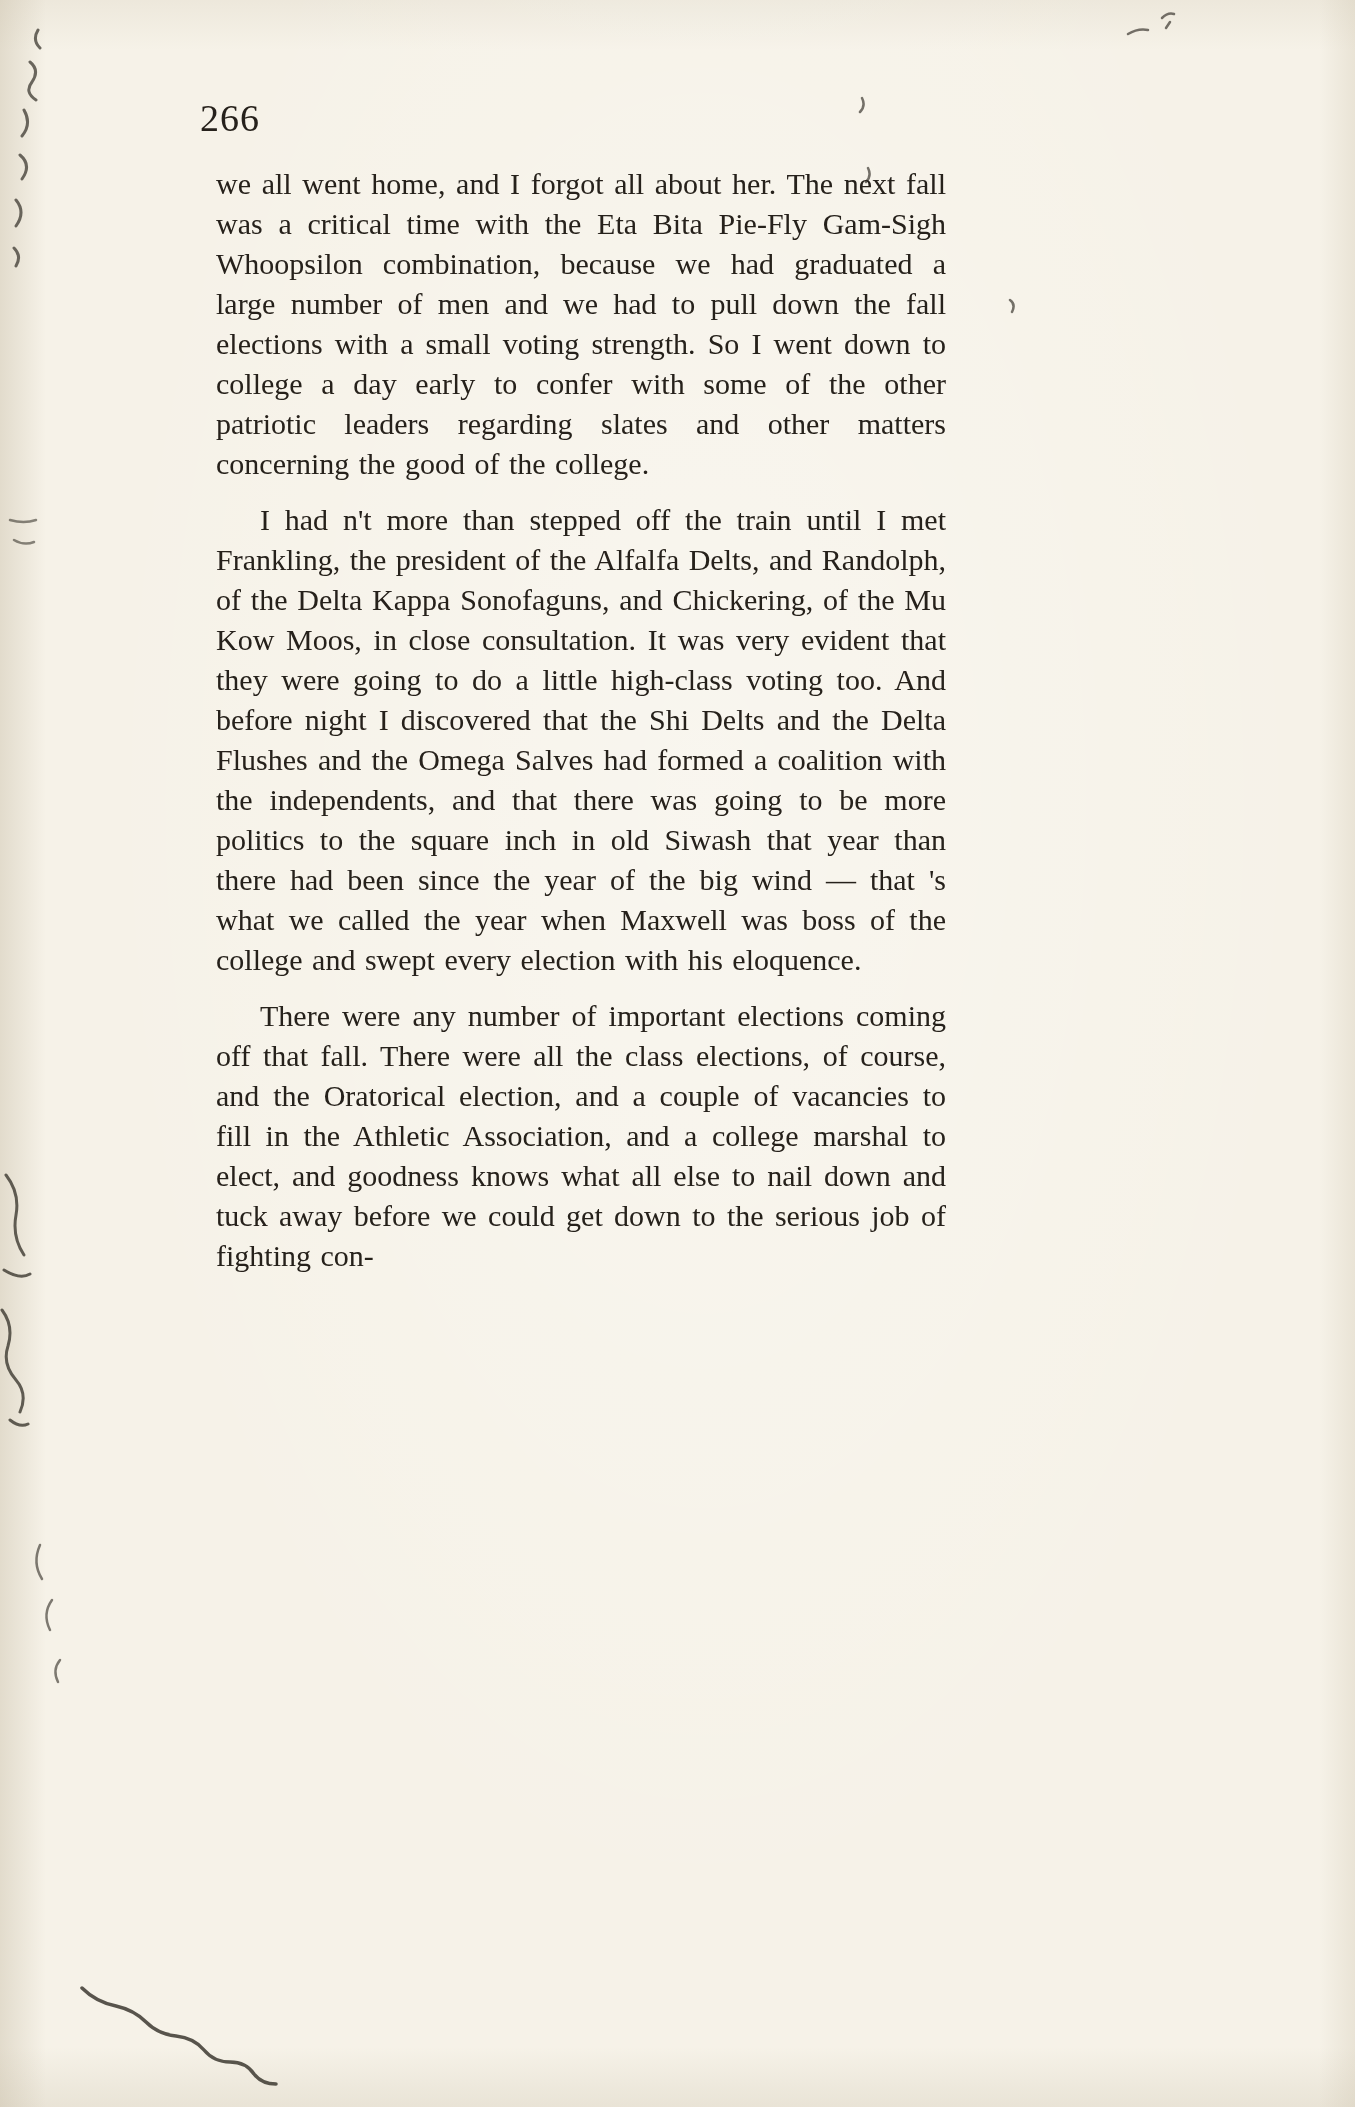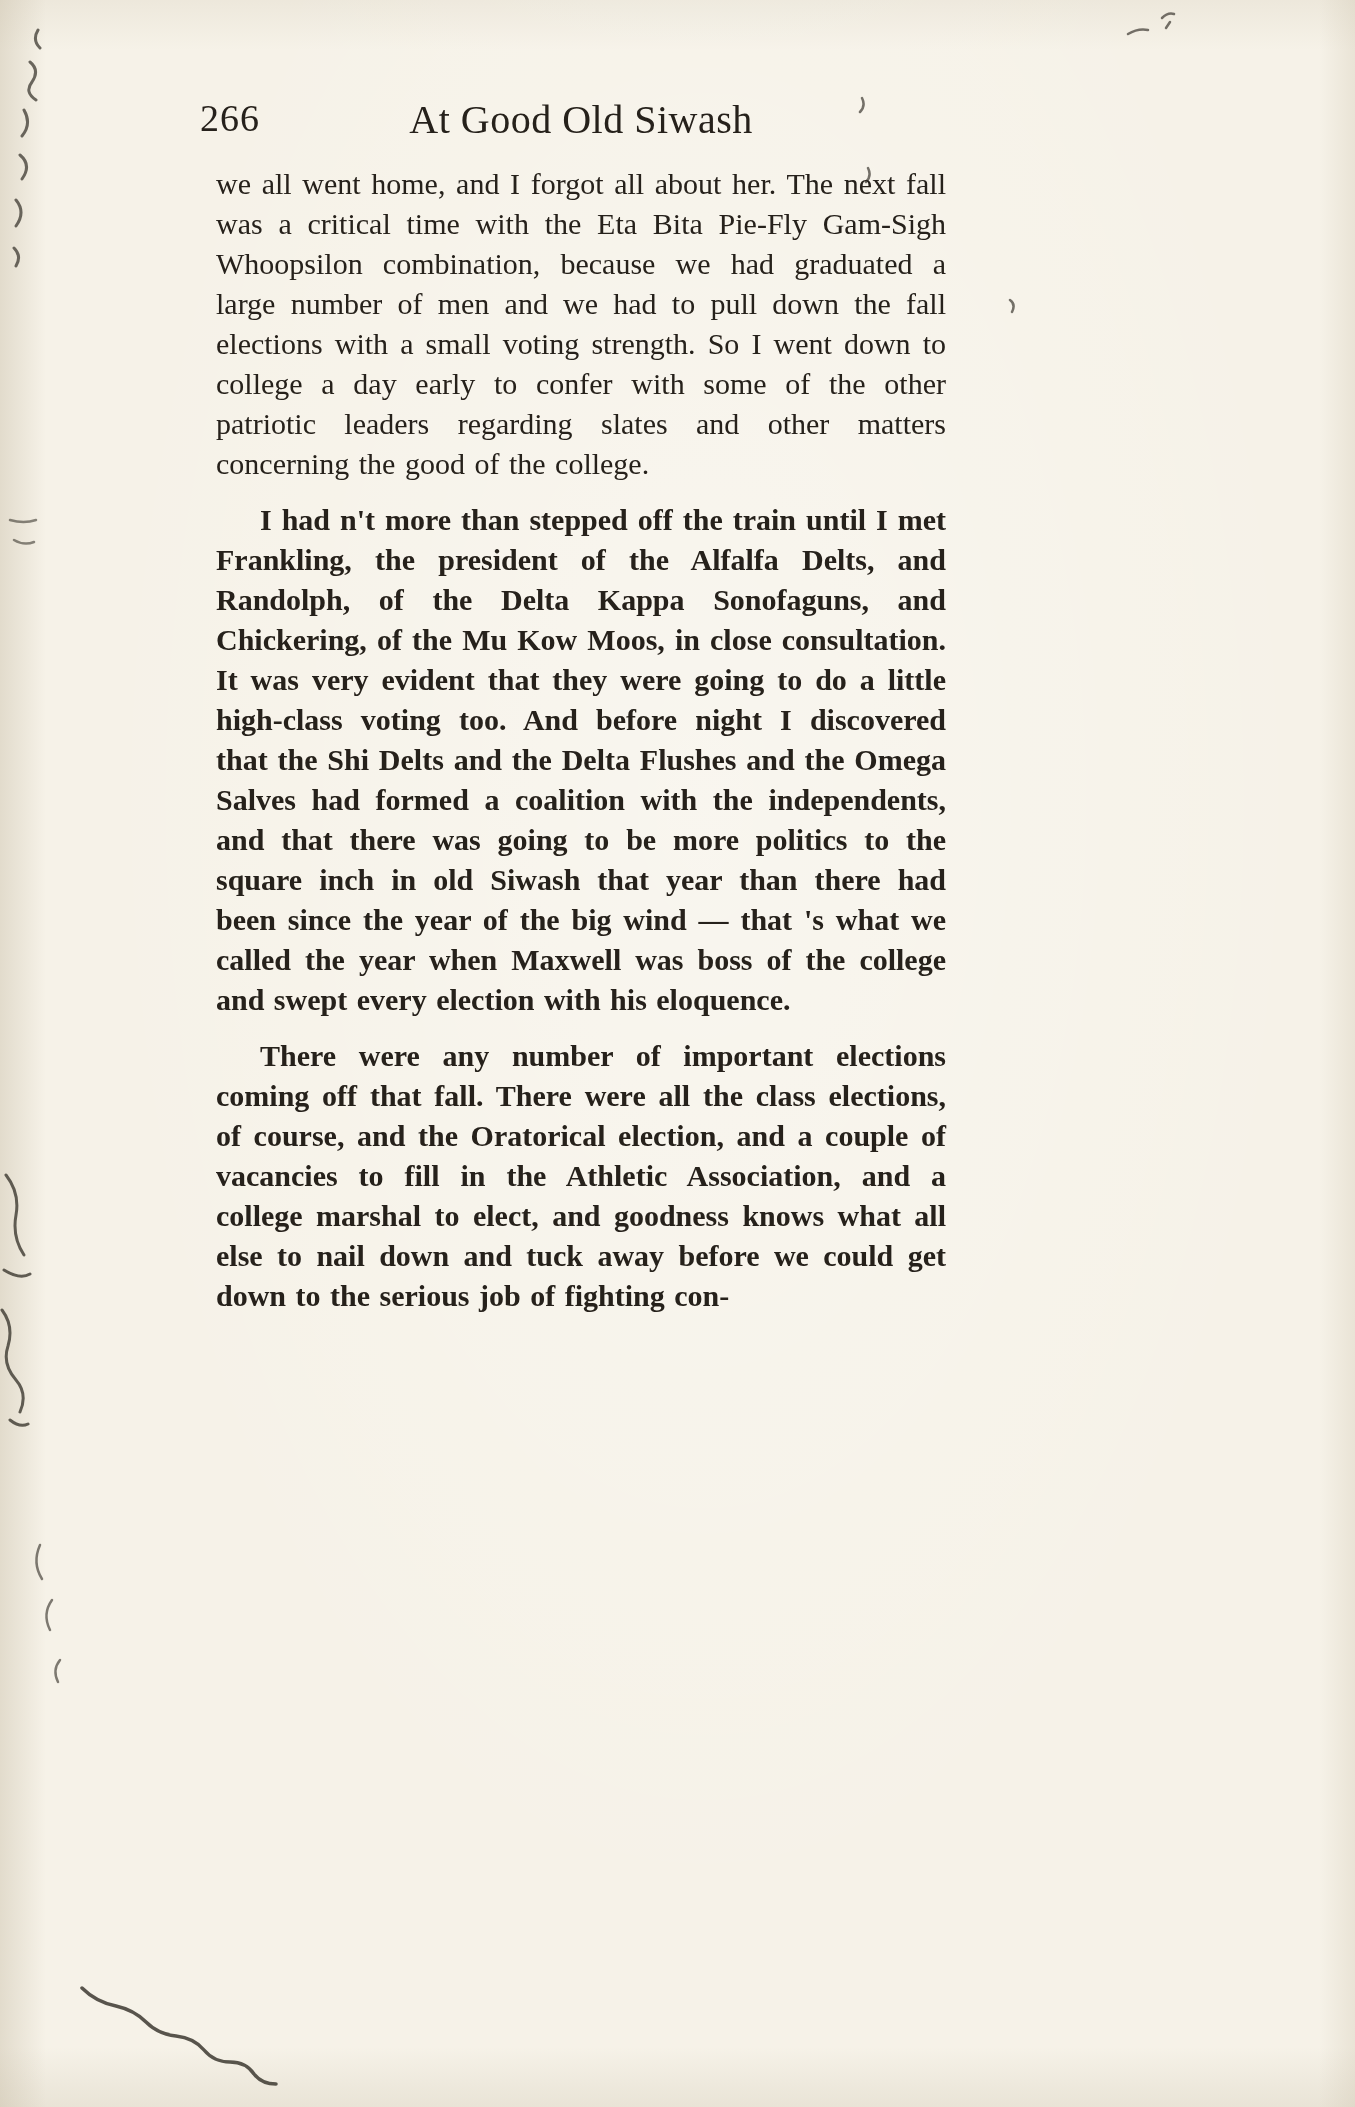--- a/index.html
+++ b/index.html
@@ -66,21 +66,20 @@
     font-size: 30px;
     line-height: 40px;
     text-align: justify;
     word-spacing: 2px;
   }
   .body-text p {
     margin: 16px;
   }
   .body-text p.indent {
     text-indent: 44px;
-    font-weight: bold;
   }
 </style>
 </head>
 <body>
 
 <div class="scan-bg"></div>
 
 <svg class="artifacts" viewBox="0 0 1355 2107" xmlns="http://www.w3.org/2000/svg">
 
   <path stroke-width="3" opacity="0.75" d="M38 30 q-6 10 2 18 M30 62 q10 8 2 20 q-8 10 4 18 M24 110 q8 14 -2 26 M20 155 q12 10 2 24 M16 200 q10 12 0 26 M14 248 q8 8 2 18"></path>
@@ -92,21 +91,20 @@
   <path stroke-width="3.5" opacity="0.85" d="M82 1988 q14 14 34 18 q18 4 30 16 q12 12 30 14 q18 2 28 14 q10 12 26 12 q16 0 24 12 q8 10 22 10"></path>
 
   <path stroke-width="2.5" opacity="0.7" d="M1128 34 q10 -6 20 -4 M1162 18 q6 -6 12 -4 M1166 28 l4 -6"></path>
 
   <path stroke-width="2.5" opacity="0.7" d="M862 98 q4 8 -2 14 M868 168 q4 8 -2 14 M1010 300 q6 4 2 12"></path>
 </svg>
 
 <div class="page-inner">
   <header class="page-header">
     <span class="page-number">266</span>
-    <span class="running-title">At Good Old Siwash</span>
   </header>
 
   <div class="body-text">
     <p>we all went home, and I forgot all about her.  The next fall was a critical time with the Eta Bita Pie-Fly Gam-Sigh Whoopsilon combination, because we had graduated a large number of men and we had to pull down the fall elections with a small voting strength.  So I went down to college a day early to confer with some of the other patriotic leaders regarding slates and other matters concerning the good of the college.</p>
     <p class="indent">I had n't more than stepped off the train until I met Frankling, the president of the Alfalfa Delts, and Randolph, of the Delta Kappa Sonofaguns, and Chickering, of the Mu Kow Moos, in close consultation.  It was very evident that they were going to do a little high-class voting too.  And before night I discovered that the Shi Delts and the Delta Flushes and the Omega Salves had formed a coalition with the independents, and that there was going to be more politics to the square inch in old Siwash that year than there had been since the year of the big wind — that 's what we called the year when Maxwell was boss of the college and swept every election with his eloquence.</p>
     <p class="indent">There were any number of important elections coming off that fall.  There were all the class elections, of course, and the Oratorical election, and a couple of vacancies to fill in the Athletic Association, and a college marshal to elect, and goodness knows what all else to nail down and tuck away before we could get down to the serious job of fighting con-</p>
   </div>
 </div>
 
 </body></html>

